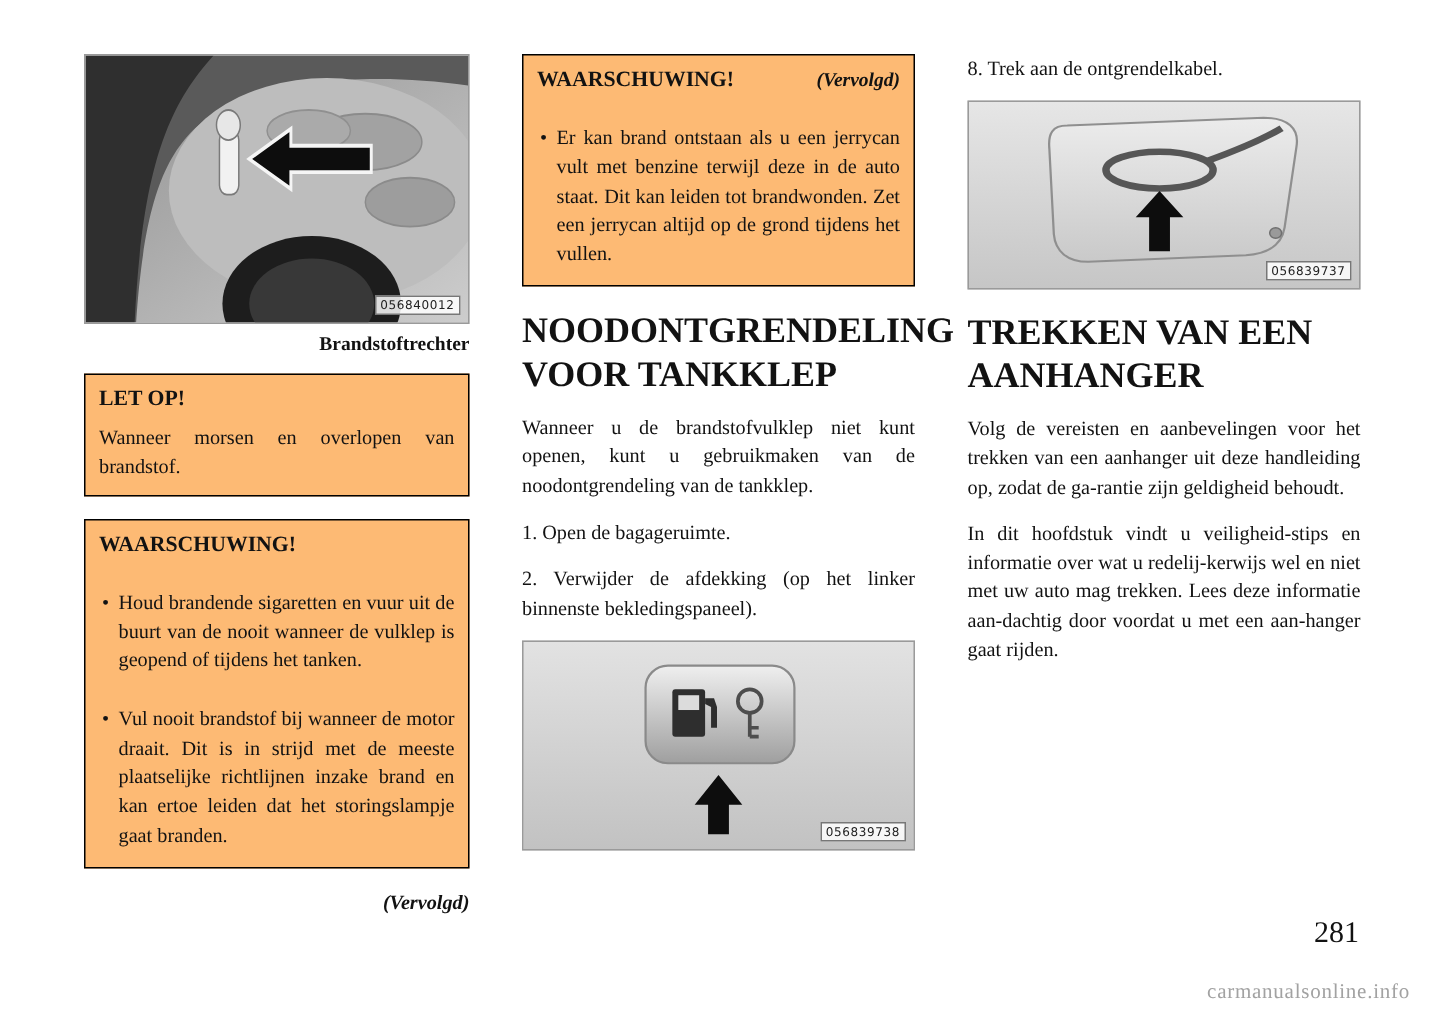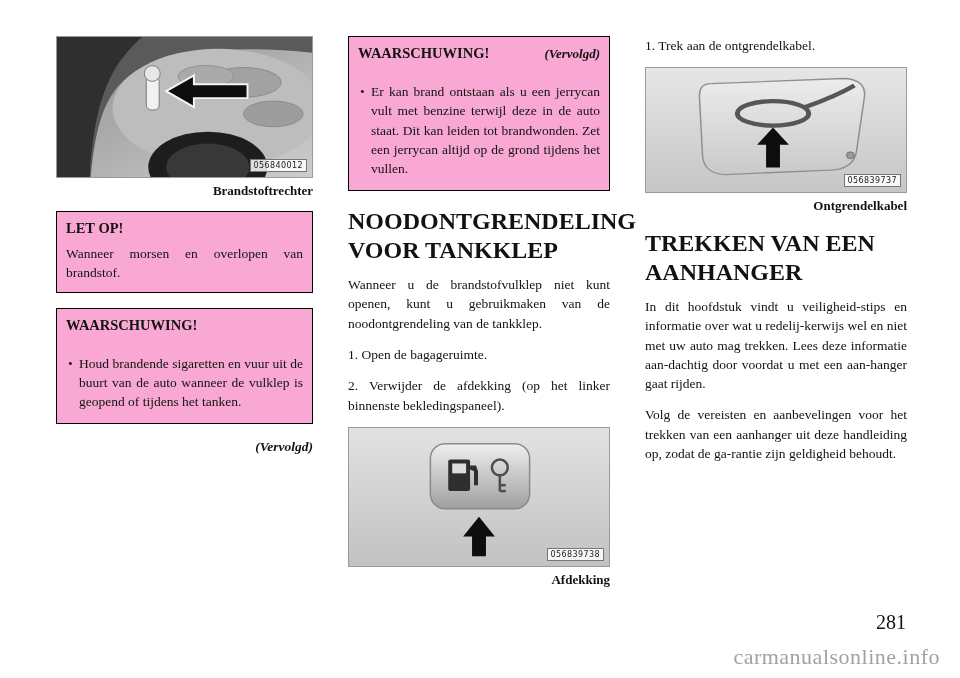--- a/index.html
+++ b/index.html
@@ -16,47 +16,47 @@
   .step { margin-bottom:12px; }
 
   .figure { position:relative; margin-bottom:4px; }
   .frame { position:relative; width:100%; border:1px solid #9a9a9a; background:#cfcfcf; overflow:hidden; }
   .frame svg { display:block; width:100%; height:100%; }
   .img-code { position:absolute; right:5px; bottom:5px; font-family:"DejaVu Sans", sans-serif;
               font-size:8px; letter-spacing:0.4px; background:rgba(255,255,255,0.85);
               color:#222; border:1px solid #777; padding:0 3px; line-height:11px; }
   .figcaption { text-align:right; font-weight:bold; font-size:13px; margin:5px 0 12px; }
 
-  .notebox { border:1.5px solid #000; padding:8px 9px 9px; margin-bottom:15px; background:#f9a8d4; }
+  .notebox { border:1.5px solid #000; padding:8px 9px 9px; margin-bottom:15px; background:#fdba74; }
   .notebox-title { font-weight:bold; font-size:14.5px; margin-bottom:7px;
                    display:flex; justify-content:space-between; align-items:baseline; }
   .notebox-title .cont { font-style:italic; font-weight:bold; font-size:13px; }
   .notebox ul { list-style:none; }
   .notebox li { position:relative; padding-left:13px; margin-bottom:3px;margin-top:20px; }
   .notebox li::before { content:"\2022"; position:absolute; left:2px; }
 
   .continued { text-align:right; font-style:italic; font-weight:bold; font-size:13.5px; margin-top:6px; }
 
   .heading { font-weight:bold; font-size:24px; line-height:1.18; white-space:pre-line; margin:15px 0 11px; }
   .col-2 .heading { margin-top:16px; }
 
   .page-number { position:absolute; right:54px; bottom:44px; font-size:20px; }
-  .watermark { position:absolute; right:20px; bottom:8px; font-size:22px; color:#a2a2a2;
+  .watermark { position:absolute; right:20px; bottom:8px; font-size:14px; color:#a2a2a2;
                font-family:"Liberation Serif", serif; letter-spacing:0.5px; }
 </style>
 </head>
 <body>
 
 <div class="page">
   <div class="cols">
 
     <div class="col col-1">
 
       <div class="figure">
-        <div class="frame" style="height:142px;">
+        <div class="frame" style="height:180px;">
           <svg viewBox="0 0 257 142" preserveAspectRatio="none">
             <defs>
               <linearGradient id="bg1" x1="0" y1="0" x2="1" y2="1">
                 <stop offset="0" stop-color="#8f8f8f"></stop>
                   <stop offset="1" stop-color="#cdcdcd"></stop>
               </linearGradient>
             </defs>
             <rect width="257" height="142" fill="url(#bg1)"></rect>
             <path d="M0,0 L257,0 L257,16 C190,8 120,14 88,30 C56,46 40,72 34,142 L0,142 Z" fill="#5a5a5a"></path>
             <path d="M0,0 L86,0 C54,28 38,62 33,142 L0,142 Z" fill="#2f2f2f"></path>
@@ -82,21 +82,22 @@
           <span>LET OP!</span>
         </div>
         <p>Wanneer morsen en overlopen van brandstof.</p>
       </div>
 
       <div class="notebox">
         <div class="notebox-title">
           <span>WAARSCHUWING!</span>
         </div>
         <ul>
-          <li>Houd brandende sigaretten en vuur uit de buurt van de auto wanneer de vulklep is geopend of tijdens het tanken.</li>
+          <li>Houd brandende sigaretten en vuur uit de buurt van de nooit wanneer de vulklep is geopend of tijdens het tanken.</li>
+          <li>Vul nooit brandstof bij wanneer de motor draait. Dit is in strijd met de meeste plaatselijke richtlijnen inzake brand en kan ertoe leiden dat het storingslampje gaat branden.</li>
         </ul>
       </div>
 
       <div class="continued">(Vervolgd)</div>
     </div>
 
     <div class="col col-2">
 
       <div class="notebox">
         <div class="notebox-title">
@@ -139,27 +140,26 @@
             <g fill="none" stroke="#4d4d4d" stroke-width="2.5">
               <circle cx="152" cy="40" r="8"></circle>
               <line x1="152" y1="48" x2="152" y2="64"></line>
               <line x1="152" y1="58" x2="158" y2="58"></line>
               <line x1="152" y1="64" x2="158" y2="64"></line>
             </g>
             <polygon points="131,90 147,110 138,110 138,130 124,130 124,110 115,110" fill="#0d0d0d"></polygon>
           </svg>
           <span class="img-code">056839738</span>
         </div>
-        <div class="figcaption">Afdekking</div>
       </div>
     </div>
 
     <div class="col col-3">
 
-      <p class="step">1.  Trek aan de ontgrendelkabel.</p>
+      <p class="step">8.  Trek aan de ontgrendelkabel.</p>
 
       <div class="figure">
         <div class="frame" style="height:126px;">
           <svg viewBox="0 0 262 142" preserveAspectRatio="none">
             <defs>
               <linearGradient id="bg3" x1="0" y1="0" x2="0" y2="1">
                 <stop offset="0" stop-color="#e6e6e6"></stop>
                   <stop offset="1" stop-color="#c6c6c6"></stop>
               </linearGradient>
               <linearGradient id="pan3" x1="0" y1="0" x2="0" y2="1">
@@ -171,26 +171,25 @@
             <path d="M66,18 L198,12 C214,12 222,20 220,34 L212,96 C210,110 200,116 186,117 L80,122 C66,122 58,114 57,101 L54,36 C53,24 56,18 66,18 Z" fill="url(#pan3)" stroke="#8f8f8f" stroke-width="1.5"></path>
             <g fill="none" stroke="#565656" stroke-width="5">
               <ellipse cx="128" cy="52" rx="36" ry="14"></ellipse>
               <path d="M160,45 C182,36 198,28 210,20"></path>
             </g>
             <circle cx="206" cy="100" r="4" fill="#9a9a9a" stroke="#6f6f6f"></circle>
             <polygon points="128,68 144,88 135,88 135,114 121,114 121,88 112,88" fill="#0d0d0d"></polygon>
           </svg>
           <span class="img-code">056839737</span>
         </div>
-        <div class="figcaption">Ontgrendelkabel</div>
       </div>
 
       <div class="heading">TREKKEN VAN EEN
 AANHANGER</div>
 
+      <p class="para">Volg de vereisten en aanbevelingen voor het trekken van een aanhanger uit deze handleiding op, zodat de ga-rantie zijn geldigheid behoudt.</p>
       <p class="para">In dit hoofdstuk vindt u veiligheid-stips en informatie over wat u redelij-kerwijs wel en niet met uw auto mag trekken. Lees deze informatie aan-dachtig door voordat u met een aan-hanger gaat rijden.</p>
-      <p class="para">Volg de vereisten en aanbevelingen voor het trekken van een aanhanger uit deze handleiding op, zodat de ga-rantie zijn geldigheid behoudt.</p>
     </div>
   </div>
 
   <div class="page-number">281</div>
   <div class="watermark">carmanualsonline.info</div>
 </div>
 
 </body></html>

